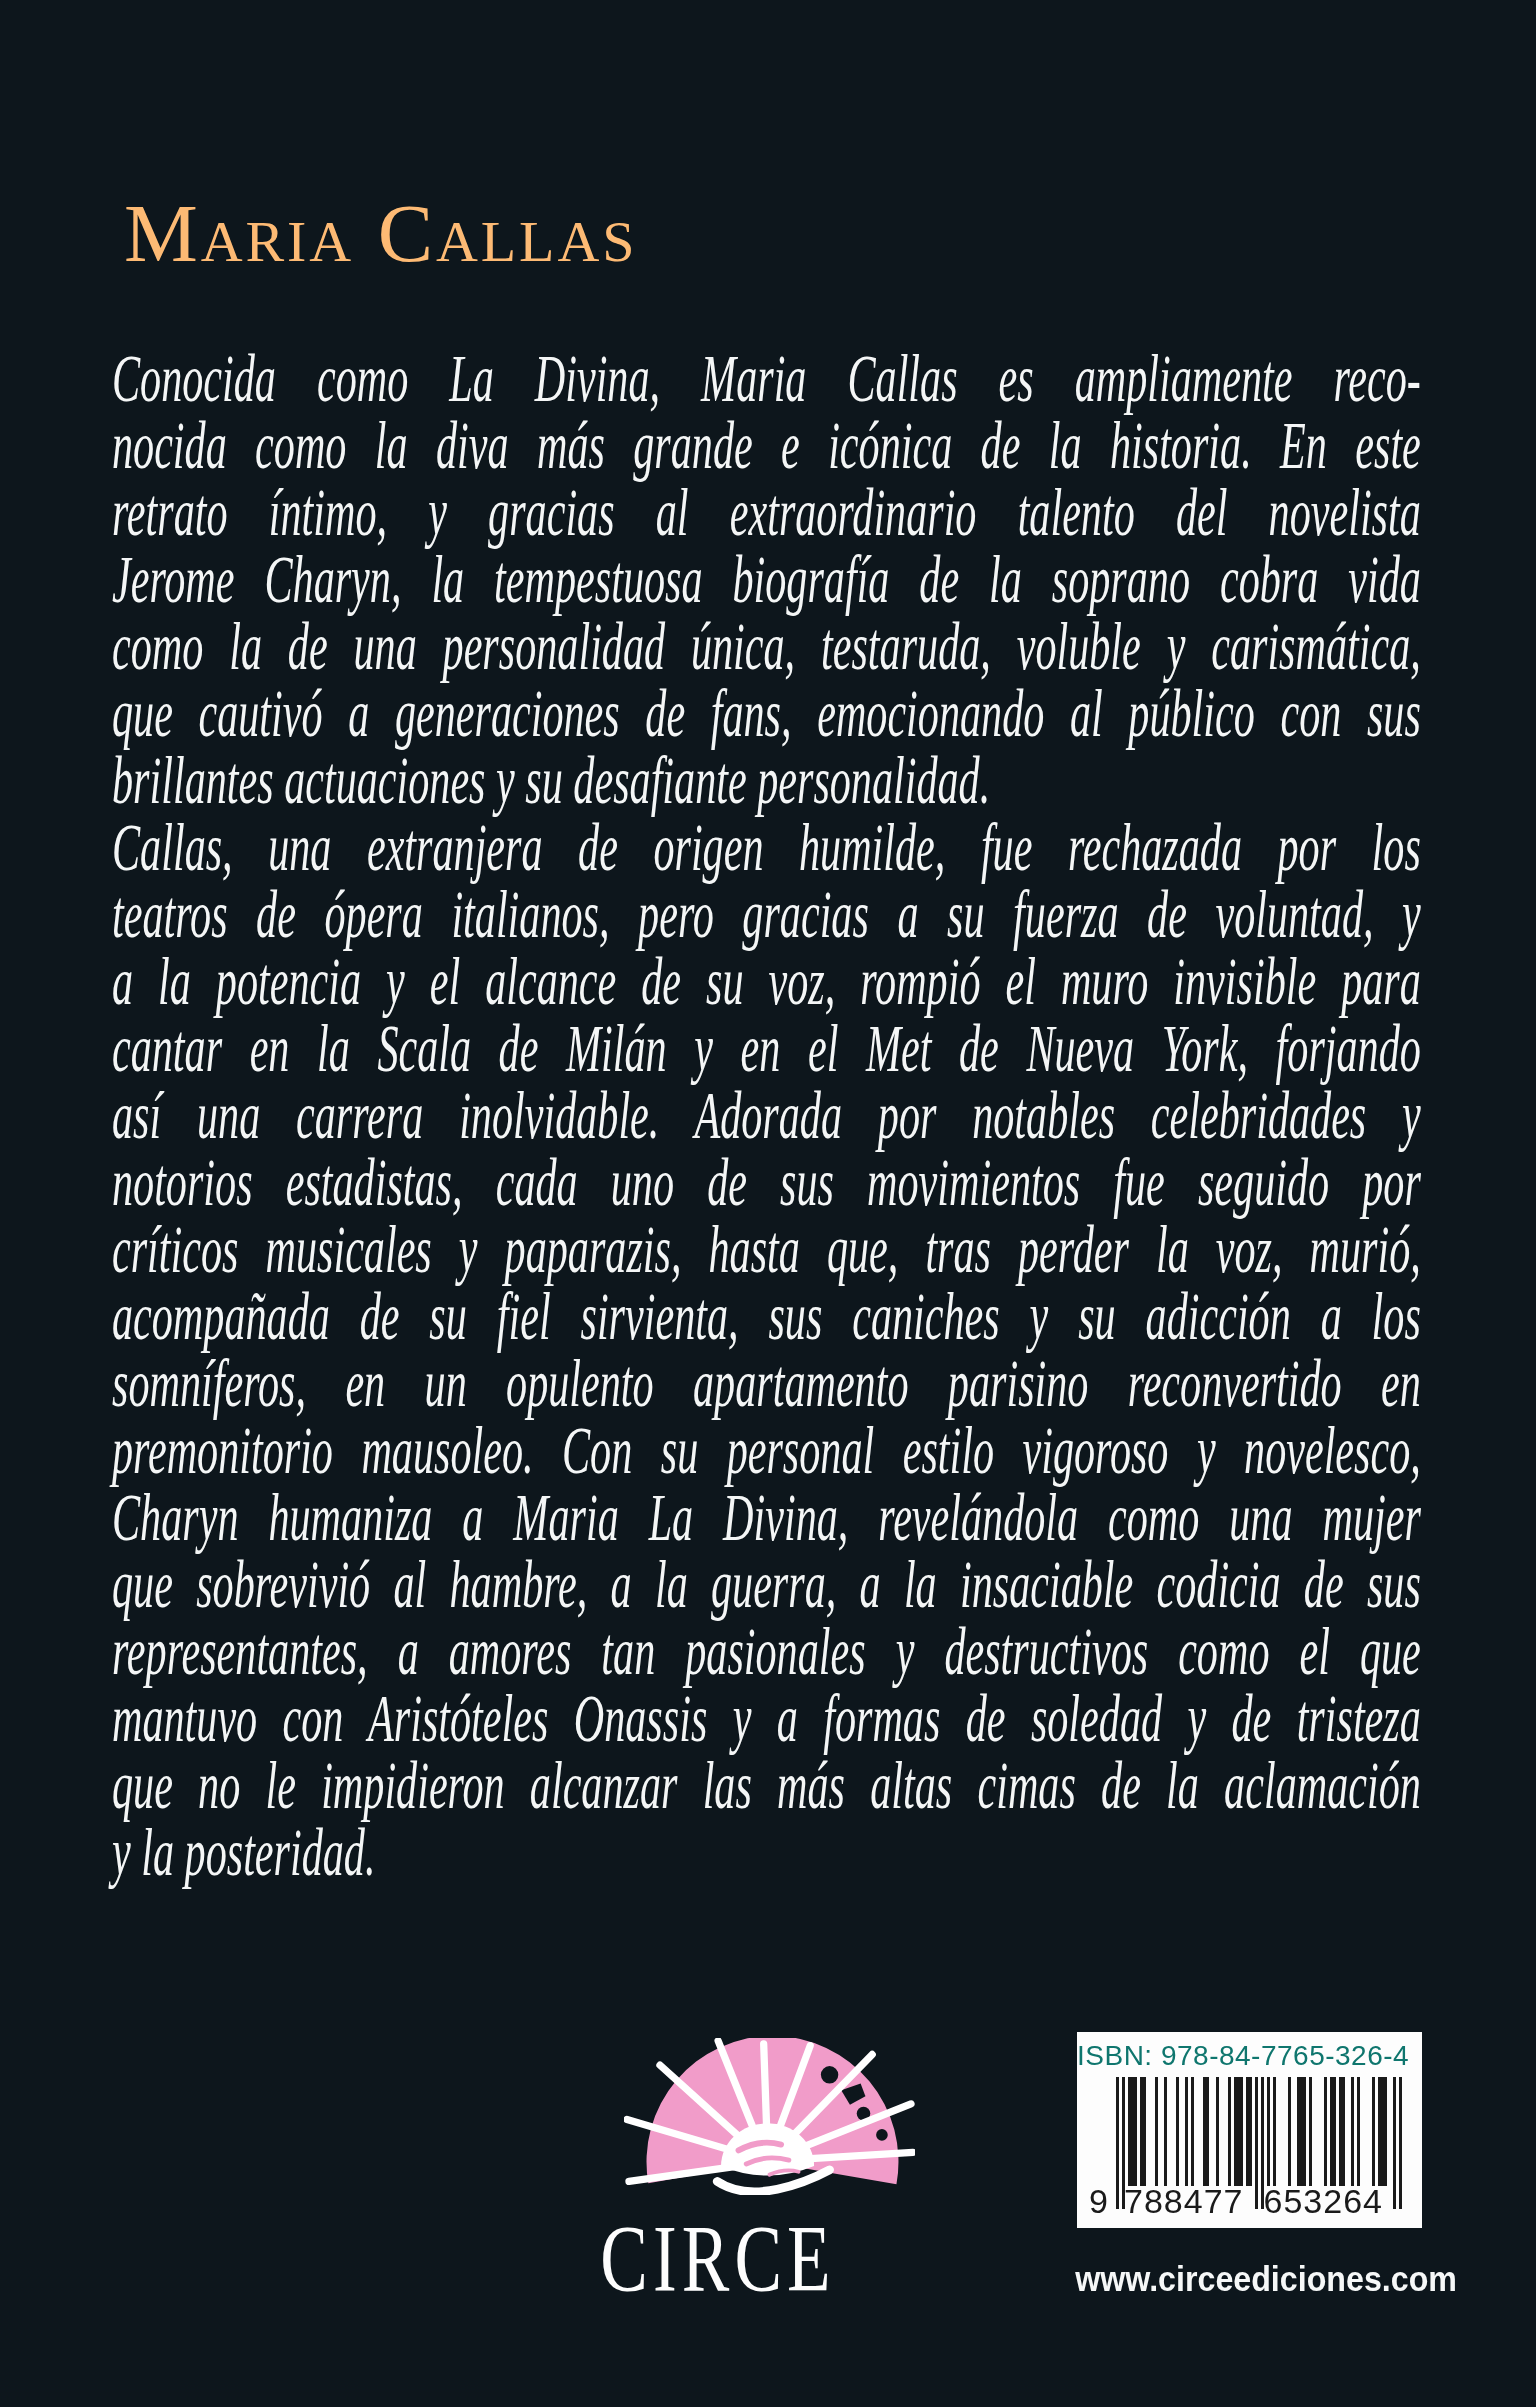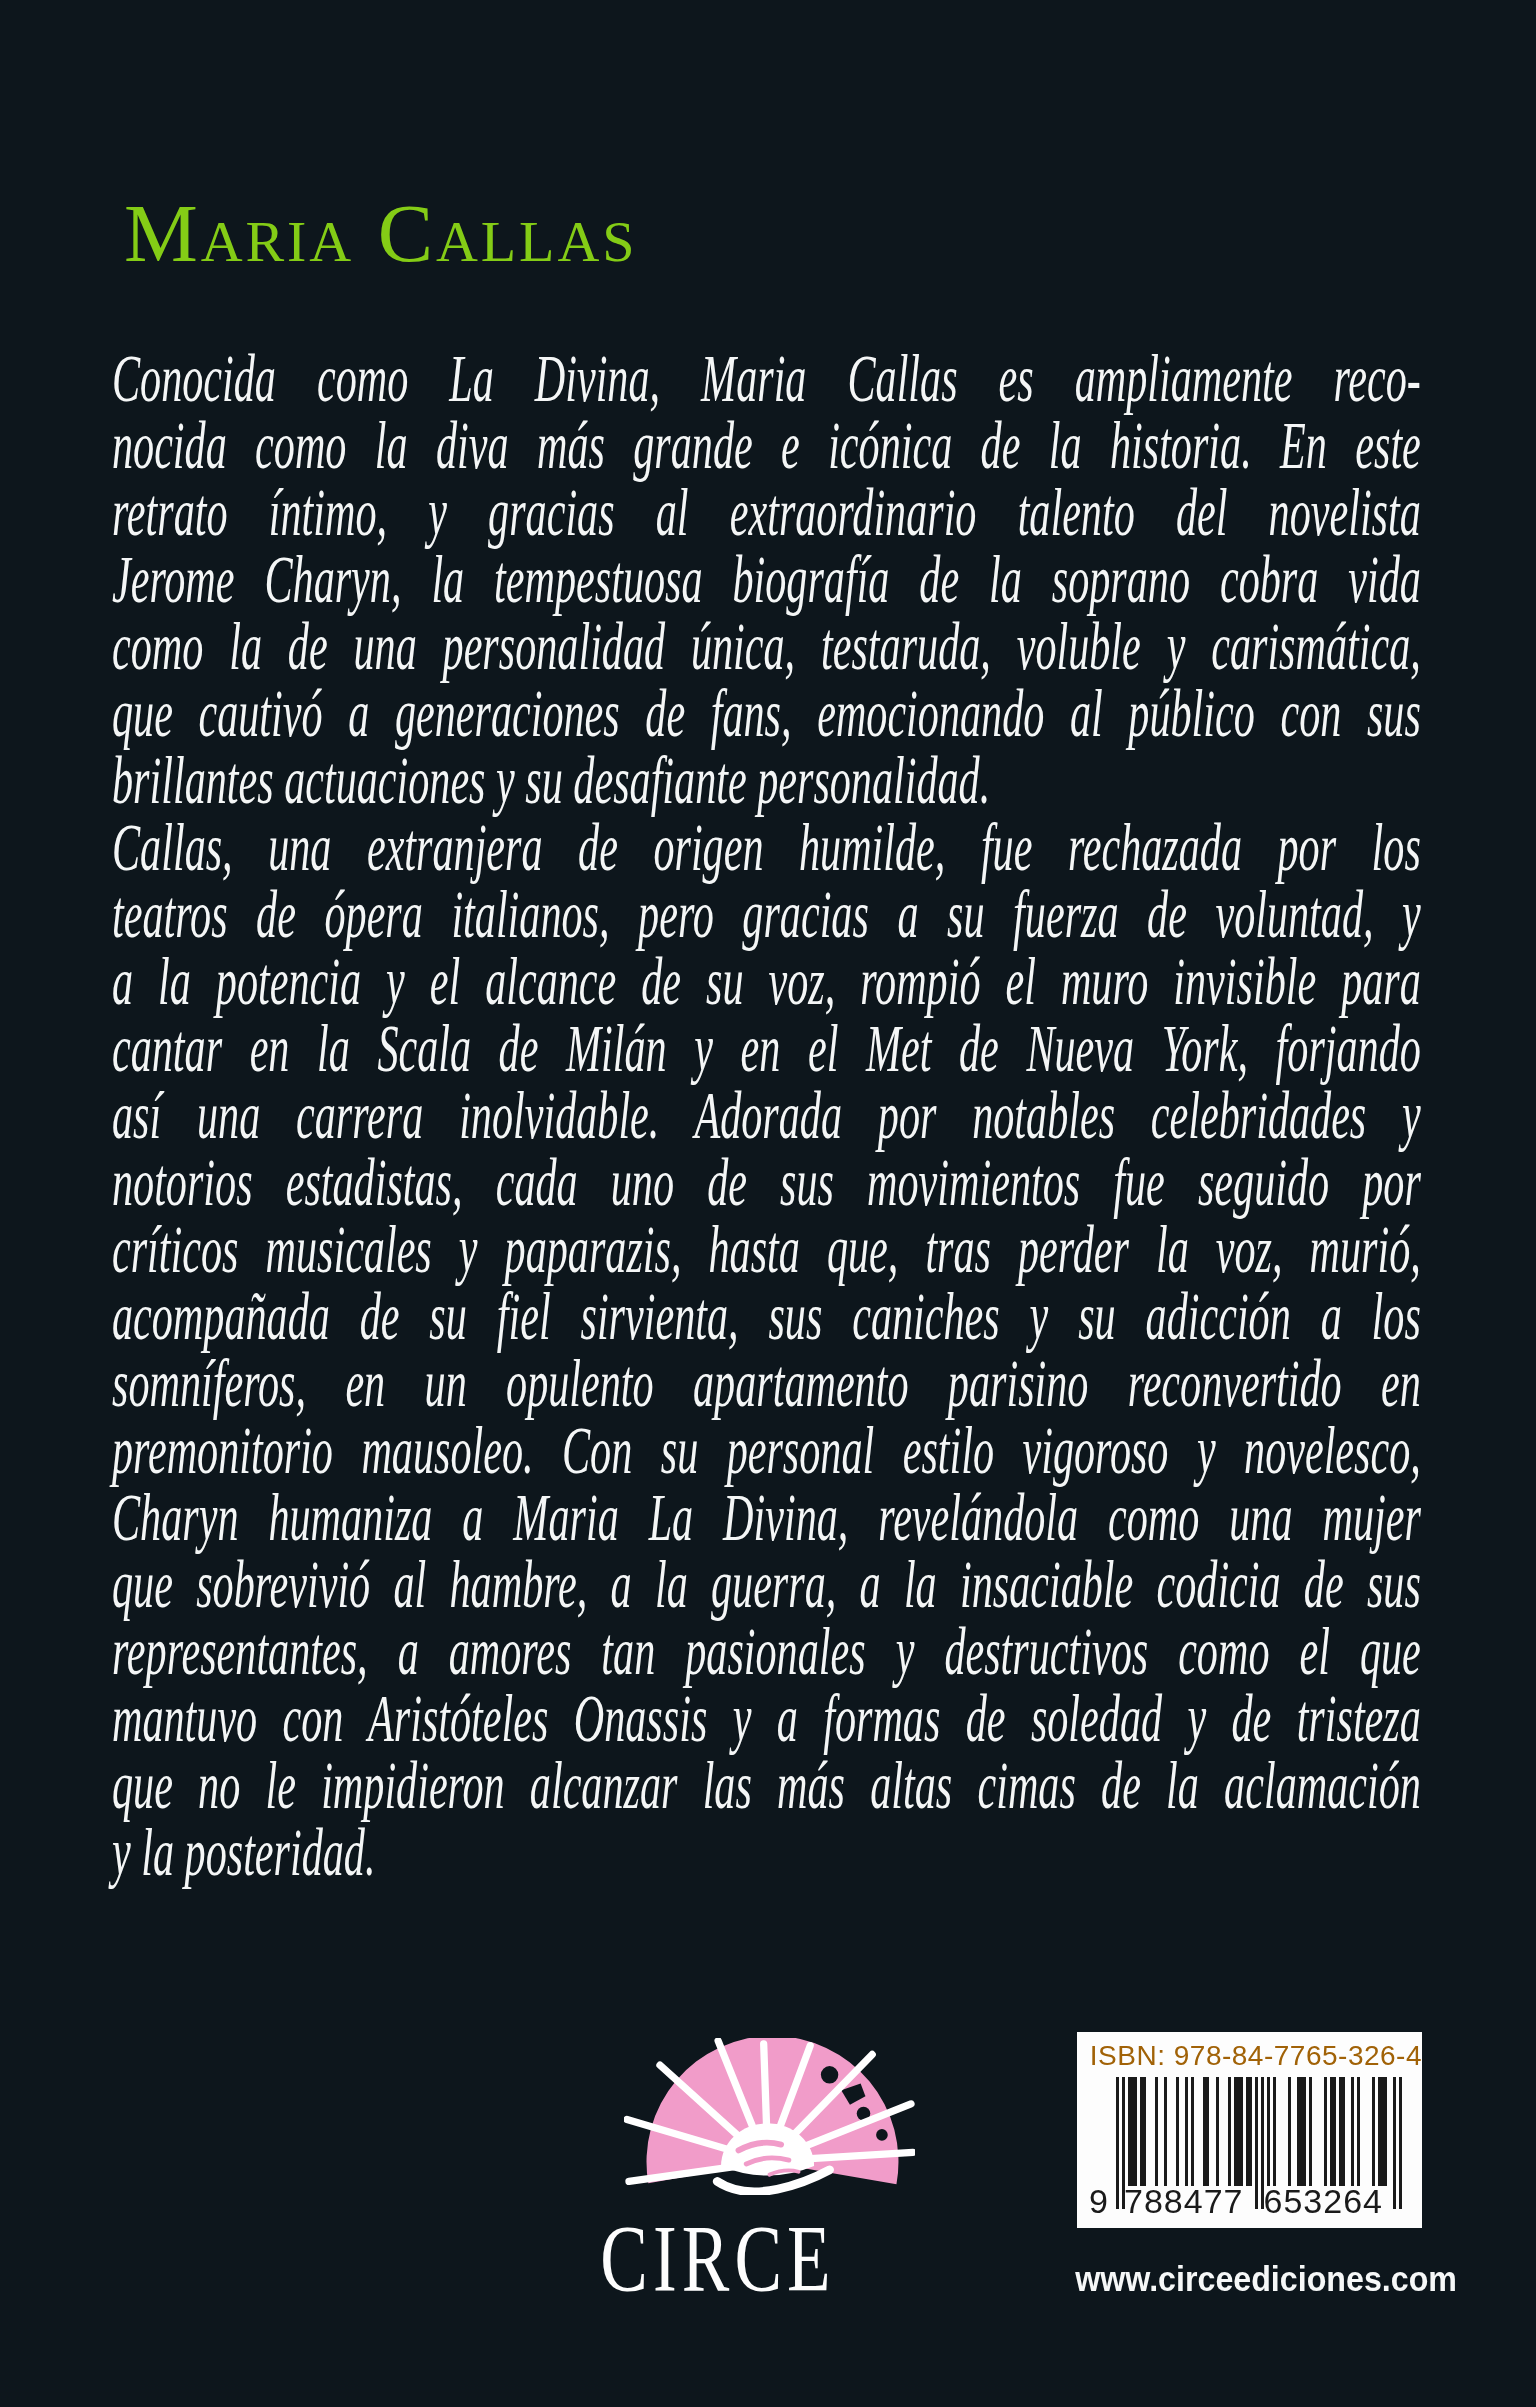--- a/index.html
+++ b/index.html
@@ -1,32 +1,32 @@
 <!DOCTYPE html>
 <html><head>
 <meta charset="utf-8">
 <style>
   html,body{margin:0;padding:0;background:#0d161c;}
   .page{position:relative;width:1536px;height:2407px;background:#0d161c;overflow:hidden;
         font-family:"Liberation Serif",serif;}
   .title{position:absolute;left:124px;top:192px;font-size:83px;line-height:1;
-         font-variant:small-caps;letter-spacing:2.9px;color:#84cc16;white-space:nowrap;}
+         font-variant:small-caps;letter-spacing:2.9px;color:#fdba74;white-space:nowrap;}
   .synopsis{position:absolute;left:112px;top:345px;width:2111px;
             transform:scaleX(0.62);transform-origin:0 0;
             font-style:italic;font-size:68px;line-height:67px;color:#f4f6f6;}
   .line{text-align:justify;text-align-last:justify;height:67px;white-space:nowrap;}
   .line.last{text-align-last:left;}
   .fan{position:absolute;left:624px;top:2038px;}
   .publisher-name{position:absolute;left:548px;top:2212px;width:340px;text-align:center;
         font-size:95px;line-height:1;color:#fdfdfd;letter-spacing:6.8px;
         transform:scaleX(0.75);transform-origin:50% 0;white-space:nowrap;}
   .isbn-box{position:absolute;left:1077px;top:2032px;width:345px;height:196px;
         background:#fdfdfd;font-family:"Liberation Sans",sans-serif;}
-  .isbn-label{position:absolute;left:0;top:7.8px;width:100%;text-align:right;
-        font-size:28px;letter-spacing:0.5px;color:#a16207;white-space:nowrap;}
+  .isbn-label{position:absolute;left:0;top:7.8px;width:100%;text-align:left;
+        font-size:28px;letter-spacing:0.5px;color:#0f766e;white-space:nowrap;}
   .barcode{position:absolute;left:39px;top:45px;width:287px;height:132px;}
   .bc-bars{display:flex;align-items:flex-start;width:100%;height:132px;}
   .bcm{flex:1 1 0;height:109px;}
   .bcm.on{background:#1a1a1a;}
   .bcm.on.g{height:132px;}
   .bc-nums{position:absolute;left:-27px;top:105px;width:314px;height:39px;
         display:flex;font-size:34px;color:#1a1a1a;}
   .bc-nums .n9{width:35px;text-align:left;}
   .bc-nums .ng{flex:1 1 0;letter-spacing:1px;}
   .website{position:absolute;left:1060px;top:2259px;width:380px;text-align:center;

